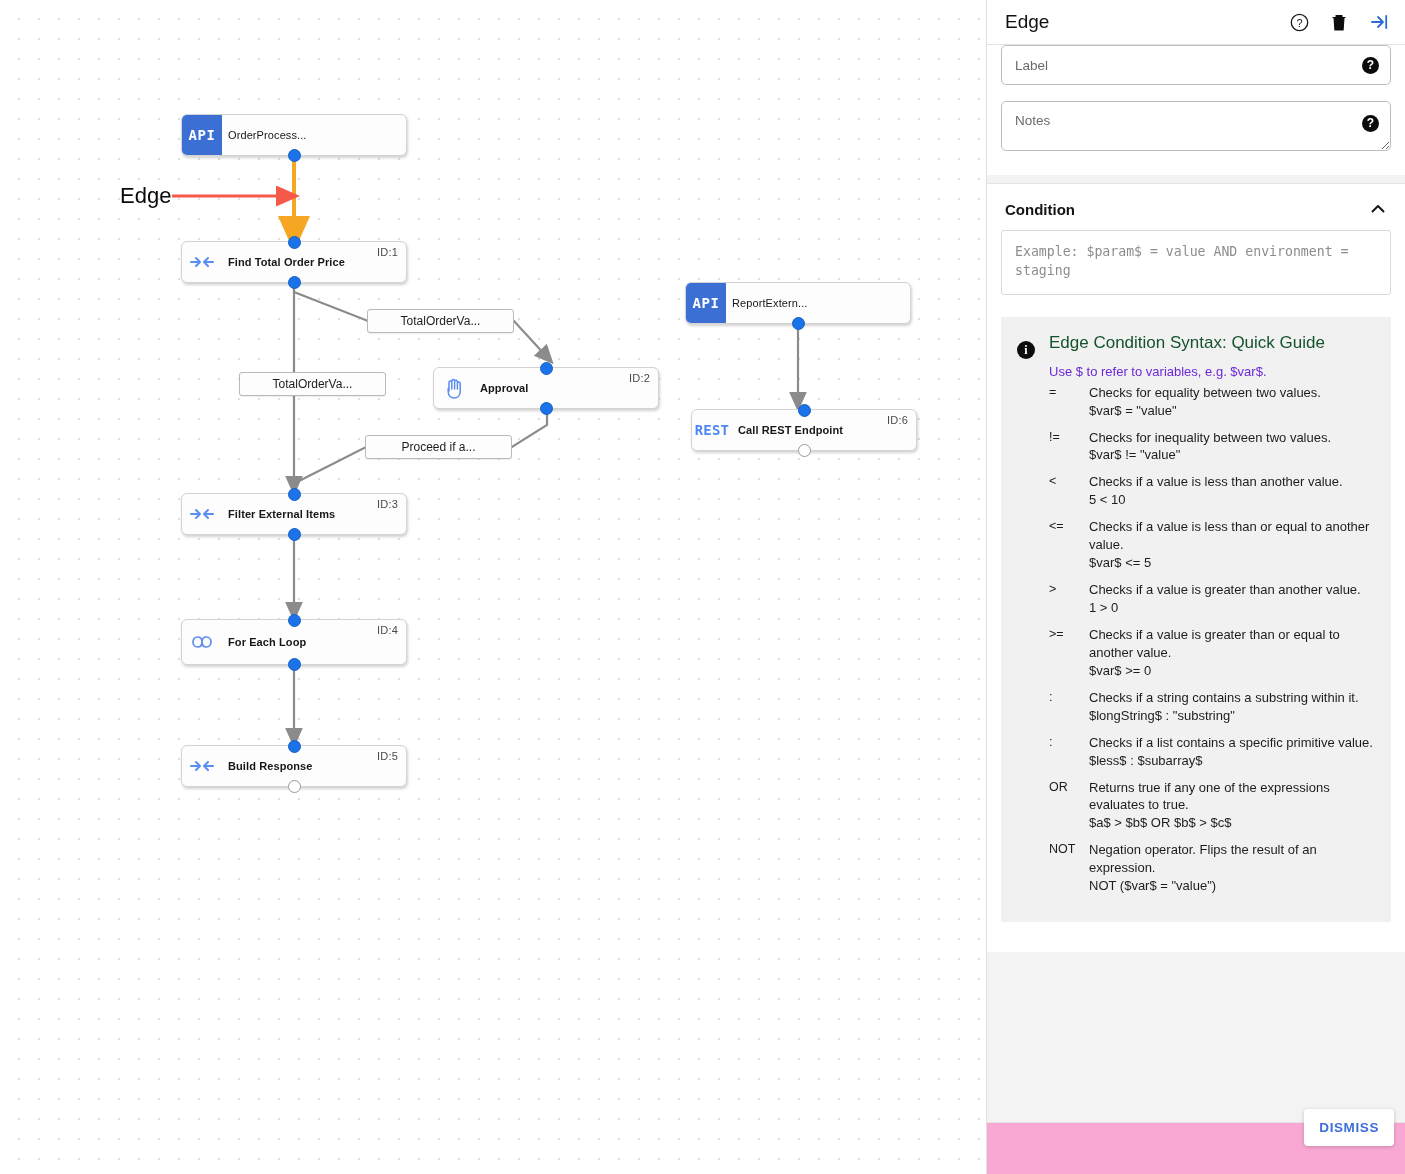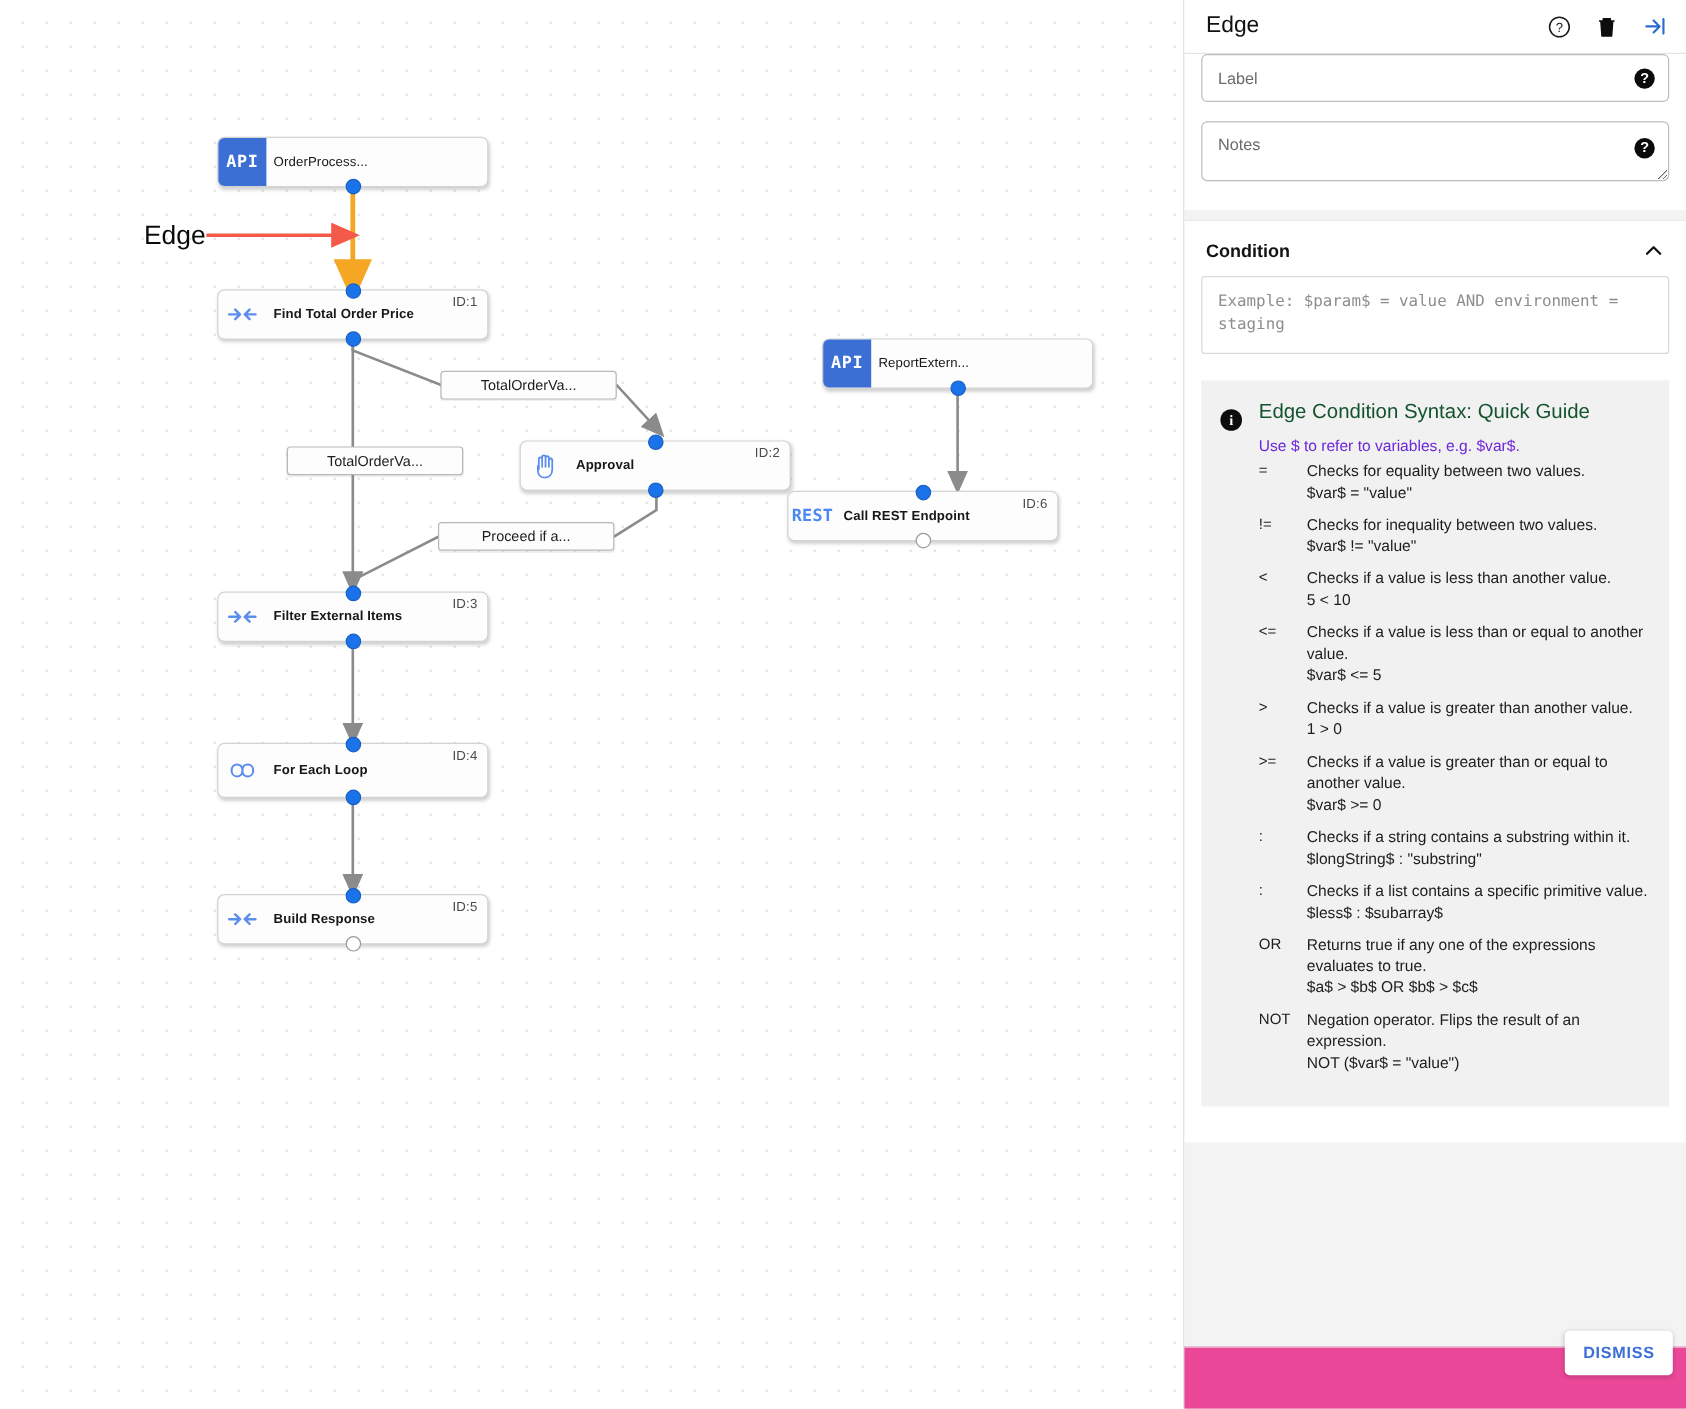--- a/index.html
+++ b/index.html
@@ -178,21 +178,21 @@
   .guide-op {
     flex: 0 0 40px; width: 40px;
     font-size: 12.5px; color: #1d1d1d;
     line-height: 1.38;
   }
   .guide-desc { flex: 1 1 auto; font-size: 13px; color: #1d1d1d; line-height: 1.38; }
   .guide-ex { display: block; }
 
   .panel-footer {
     height: 52px; flex: 0 0 52px;
-    background: #ec4899;
+    background: #f9a8d4;
     border-top: 1px solid #e4e4e4;
     position: relative;
   }
   .dismiss-btn {
     position: absolute;
     right: 11px; top: -14px;
     background: #ffffff;
     color: #3d6fd8;
     font-size: 13.5px; font-weight: 700; letter-spacing: .6px;
     border: none;
@@ -309,21 +309,21 @@
       <div class="port top"></div>
       <div class="port bottom hollow"></div>
     </div>
 
     <div class="node" style="left:685px; top:282px; width:226px; height:42px;">
       <div class="node-icon-box api">API</div>
       <div class="node-title light">ReportExtern...</div>
       <div class="port bottom"></div>
     </div>
 
-    <div class="node" style="left:656px; top:409px; width:226px; height:42px;">
+    <div class="node" style="left:691px; top:409px; width:226px; height:42px;">
       <div class="node-icon-box rest">REST</div>
       <div class="node-title">Call REST Endpoint</div>
       <div class="node-id">ID:6</div>
       <div class="port top"></div>
       <div class="port bottom hollow"></div>
     </div>
 
     <div class="edge-label" style="left:367px; top:309px; width:147px;">TotalOrderVa...</div>
     <div class="edge-label" style="left:239px; top:372px; width:147px;">TotalOrderVa...</div>
     <div class="edge-label" style="left:365px; top:435px; width:147px;">Proceed if a...</div>

